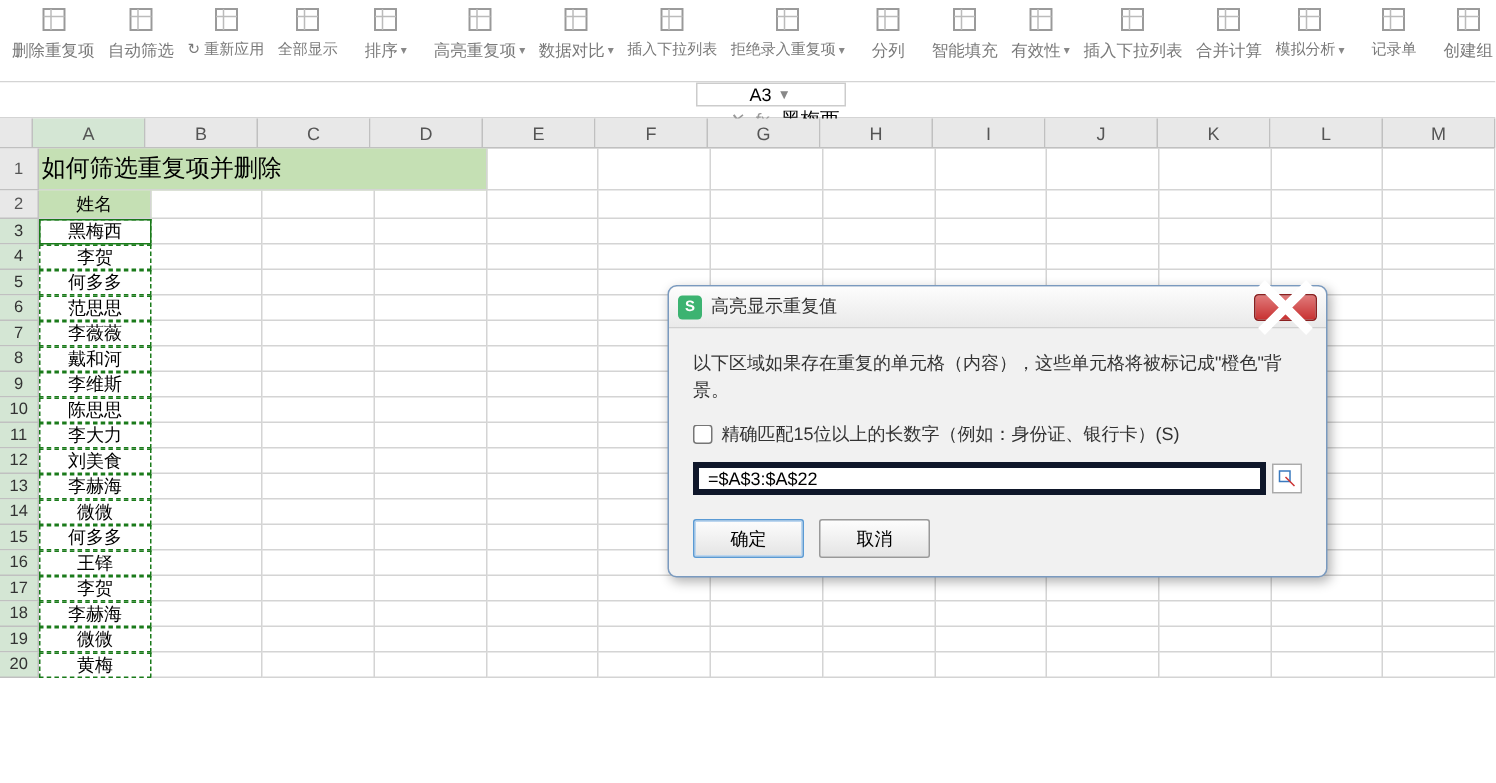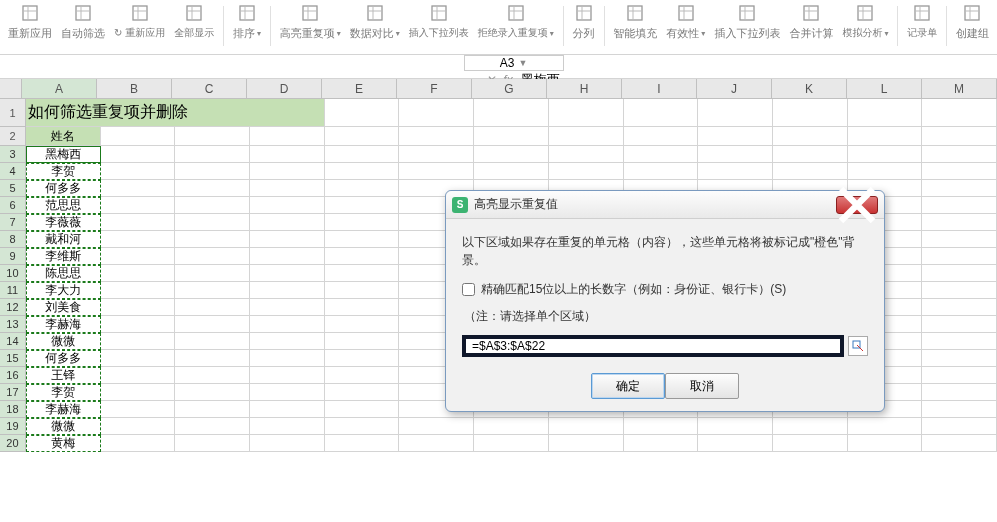--- a/index.html
+++ b/index.html
@@ -54,36 +54,36 @@
 .dlg-close { width: 42px; height: 18px; background: linear-gradient(#e07a7a, #c83232); border: 1px solid #8a2020; border-radius: 3px; display: flex; align-items: center; justify-content: center; color: #fff; font-size: 11px; cursor: pointer; }
 .dlg-body { padding: 14px 16px 12px 16px; font-size: 12px; color: #333; }
 .dlg-msg { margin-bottom: 12px; line-height: 1.5; }
 .dlg-check-row { display: flex; align-items: center; gap: 6px; margin-bottom: 10px; }
 .dlg-check { width: 13px; height: 13px; }
 .dlg-note { margin-bottom: 10px; margin-left: 2px; }
 .dlg-input-row { display: flex; align-items: center; gap: 4px; margin-bottom: 16px; }
 .dlg-input { flex: 1; height: 22px; border: 4px solid #0f172a; padding: 0 6px; font-size: 12px; }
 .dlg-range-btn { width: 20px; height: 20px; border: 1px solid #aaa; background: #fff; display: flex; align-items: center; justify-content: center; cursor: pointer; }
 .dlg-range-btn svg { width: 12px; height: 12px; }
-.dlg-buttons { display: flex; justify-content: center; }
+.dlg-buttons { display: flex; justify-content: flex-start; gap: 10px; }
 .dlg-btn { width: 74px; height: 26px; border: 1px solid #999; background: linear-gradient(#fdfdfd, #e4e4e4); font-size: 12px; cursor: pointer; border-radius: 2px; }
 .dlg-btn.primary { border: 1px solid #5a9ad4; box-shadow: 0 0 0 1px #bcd6ef inset; }
 </style>
 </head>
 <body>
 
 <div class="ribbon" id="ribbon">
     <div class="ribbon-group">
       <div class="ribbon-icon">
         <svg viewBox="0 0 20 20">
           <rect x="3" y="3" width="14" height="14" fill="none" stroke="#999" stroke-width="1.3"></rect>
           <path d="M3 8 H17 M8 3 V17" stroke="#bbb" stroke-width="1"></path>
         </svg>
       </div>
-      <div class="ribbon-label">重新应用</div>
+      <div class="ribbon-label">删除重复项</div>
     </div>
     <div class="ribbon-group">
       <div class="ribbon-icon">
         <svg viewBox="0 0 20 20">
           <rect x="3" y="3" width="14" height="14" fill="none" stroke="#999" stroke-width="1.3"></rect>
           <path d="M3 8 H17 M8 3 V17" stroke="#bbb" stroke-width="1"></path>
         </svg>
       </div>
       <div class="ribbon-label">自动筛选</div>
     </div>
@@ -590,21 +590,20 @@
           <path d="M1 1 L9 9 M9 1 L1 9" stroke="#fff" stroke-width="1.6"></path>
         </svg>
     </div>
   </div>
   <div class="dlg-body">
     <div class="dlg-msg">以下区域如果存在重复的单元格（内容），这些单元格将被标记成"橙色"背景。</div>
     <div class="dlg-check-row">
       <input type="checkbox" class="dlg-check" style="">
       <span>精确匹配15位以上的长数字（例如：身份证、银行卡）(S)</span>
     </div>
-    <div class="dlg-note">（注：请选择单个区域）</div>
     <div class="dlg-input-row">
       <input class="dlg-input" value="=$A$3:$A$22" style="">
       <div class="dlg-range-btn">
         <svg viewBox="0 0 12 12">
             <rect x="1" y="1" width="7" height="7" fill="none" stroke="#3a7abf" stroke-width="1"></rect>
             <path d="M5 5 L11 11" stroke="#c33" stroke-width="1"></path>
           </svg>
       </div>
     </div>
     <div class="dlg-buttons">

